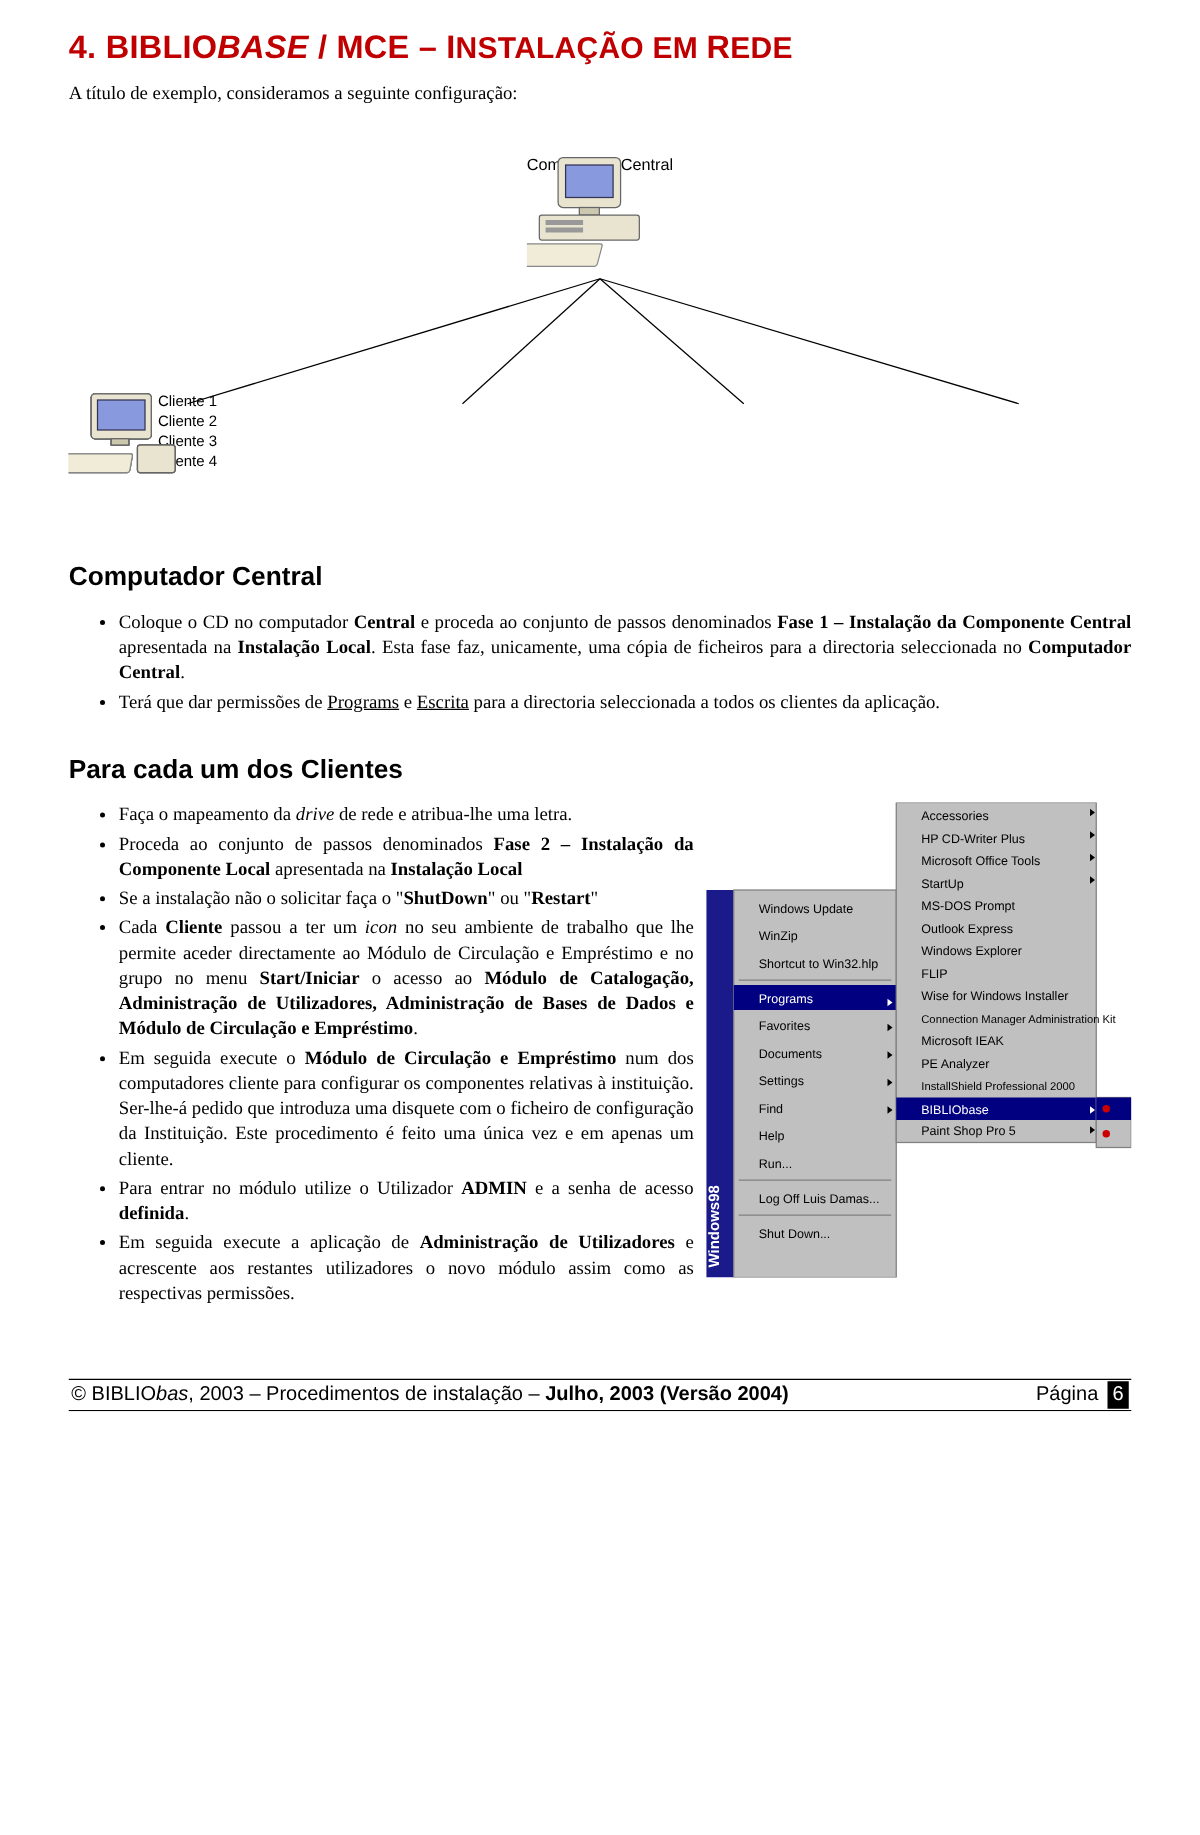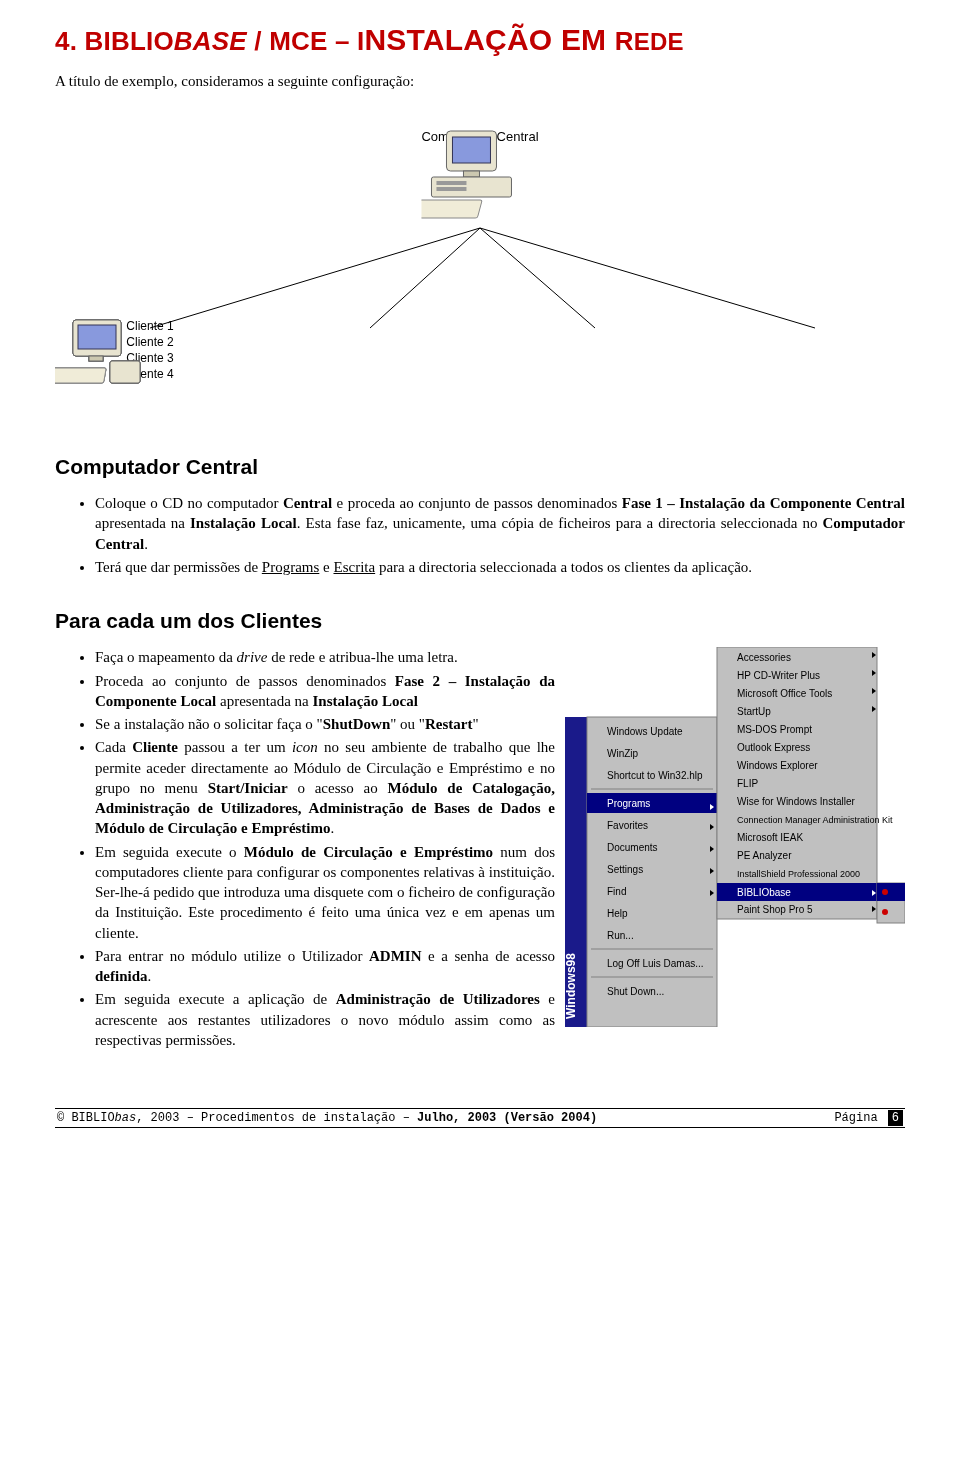--- a/index.html
+++ b/index.html
@@ -70,41 +70,41 @@
     flex-shrink: 0;
   }
   .start-menu svg { display: block; }
   .footer {
     border-top: 1px solid #000;
     border-bottom: 1px solid #000;
     margin-top: 55px;
     padding: 1px 2px;
     display: flex;
     justify-content: space-between;
-    font-family: Liberation Mono, monospace;
-    font-size: 12px;
+    font-family: Liberation Sans, sans-serif;
+    font-size: 16px;
     align-items: center;
   }
   .footer .pagenum {
     display: inline-block;
     background: #000;
     color: #fff;
     padding: 0 4px;
     margin-left: 3px;
   }
   b { font-weight: bold; }
   i { font-style: italic; }
   u { text-decoration: underline; }
 </style>
 </head>
 <body>
 
 <div class="heading-line">
   <span>4.</span>
-  <span class="normal">BIBLIO</span><i class="normal">BASE</i><span class="normal"> / </span><span class="normal">MCE – I</span><span class="sc" style="font-size:30px">NSTALAÇÃO EM </span><span class="normal">R</span><span class="sc" style="font-size:24px">EDE</span>
+  <span class="normal">BIBLIO</span><i class="normal">BASE</i><span class="normal"> / </span><span class="normal">MCE – I</span><span class="sc" style="font-size:24px">NSTALAÇÃO EM </span><span class="normal">R</span><span class="sc" style="font-size:24px">EDE</span>
 </div>
 
 <p class="intro">A título de exemplo, consideramos a seguinte configuração:</p>
 
 <div class="diagram">
   <svg width="850" height="300">
     <line x1="425" y1="105" x2="95" y2="205" stroke="#000" stroke-width="1"></line>
     <line x1="425" y1="105" x2="315" y2="205" stroke="#000" stroke-width="1"></line>
     <line x1="425" y1="105" x2="540" y2="205" stroke="#000" stroke-width="1"></line>
     <line x1="425" y1="105" x2="760" y2="205" stroke="#000" stroke-width="1"></line>

